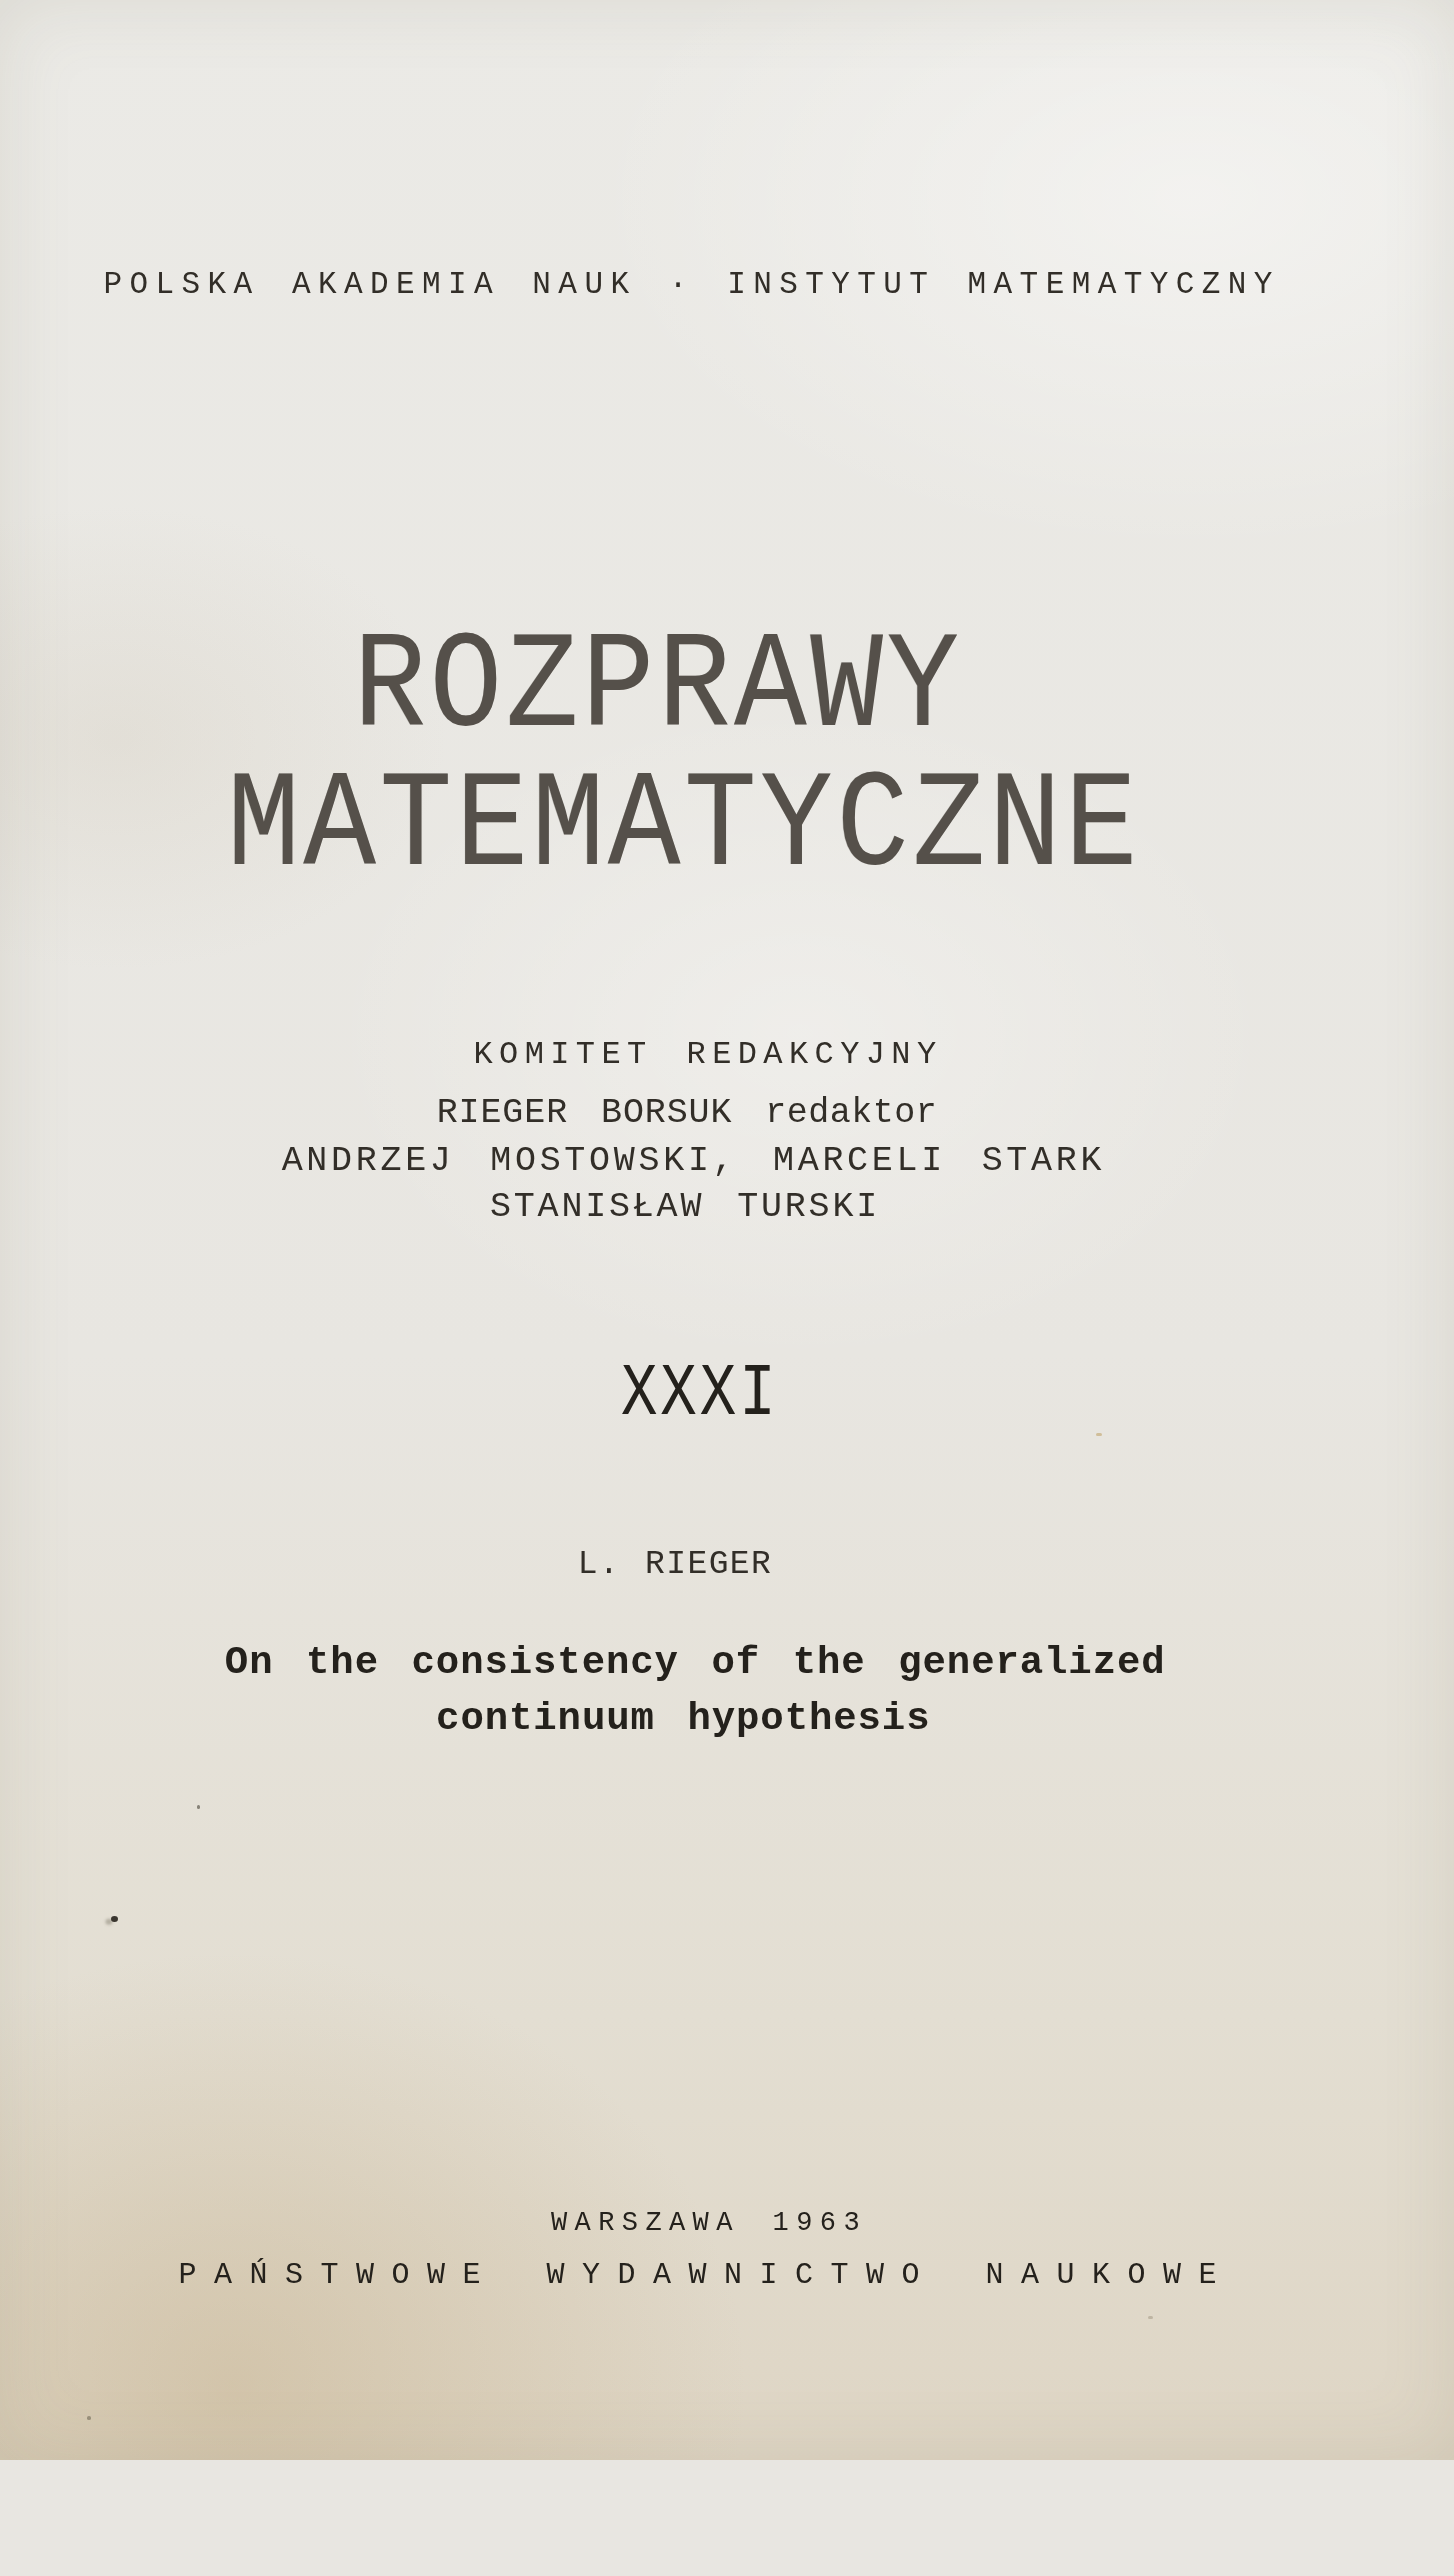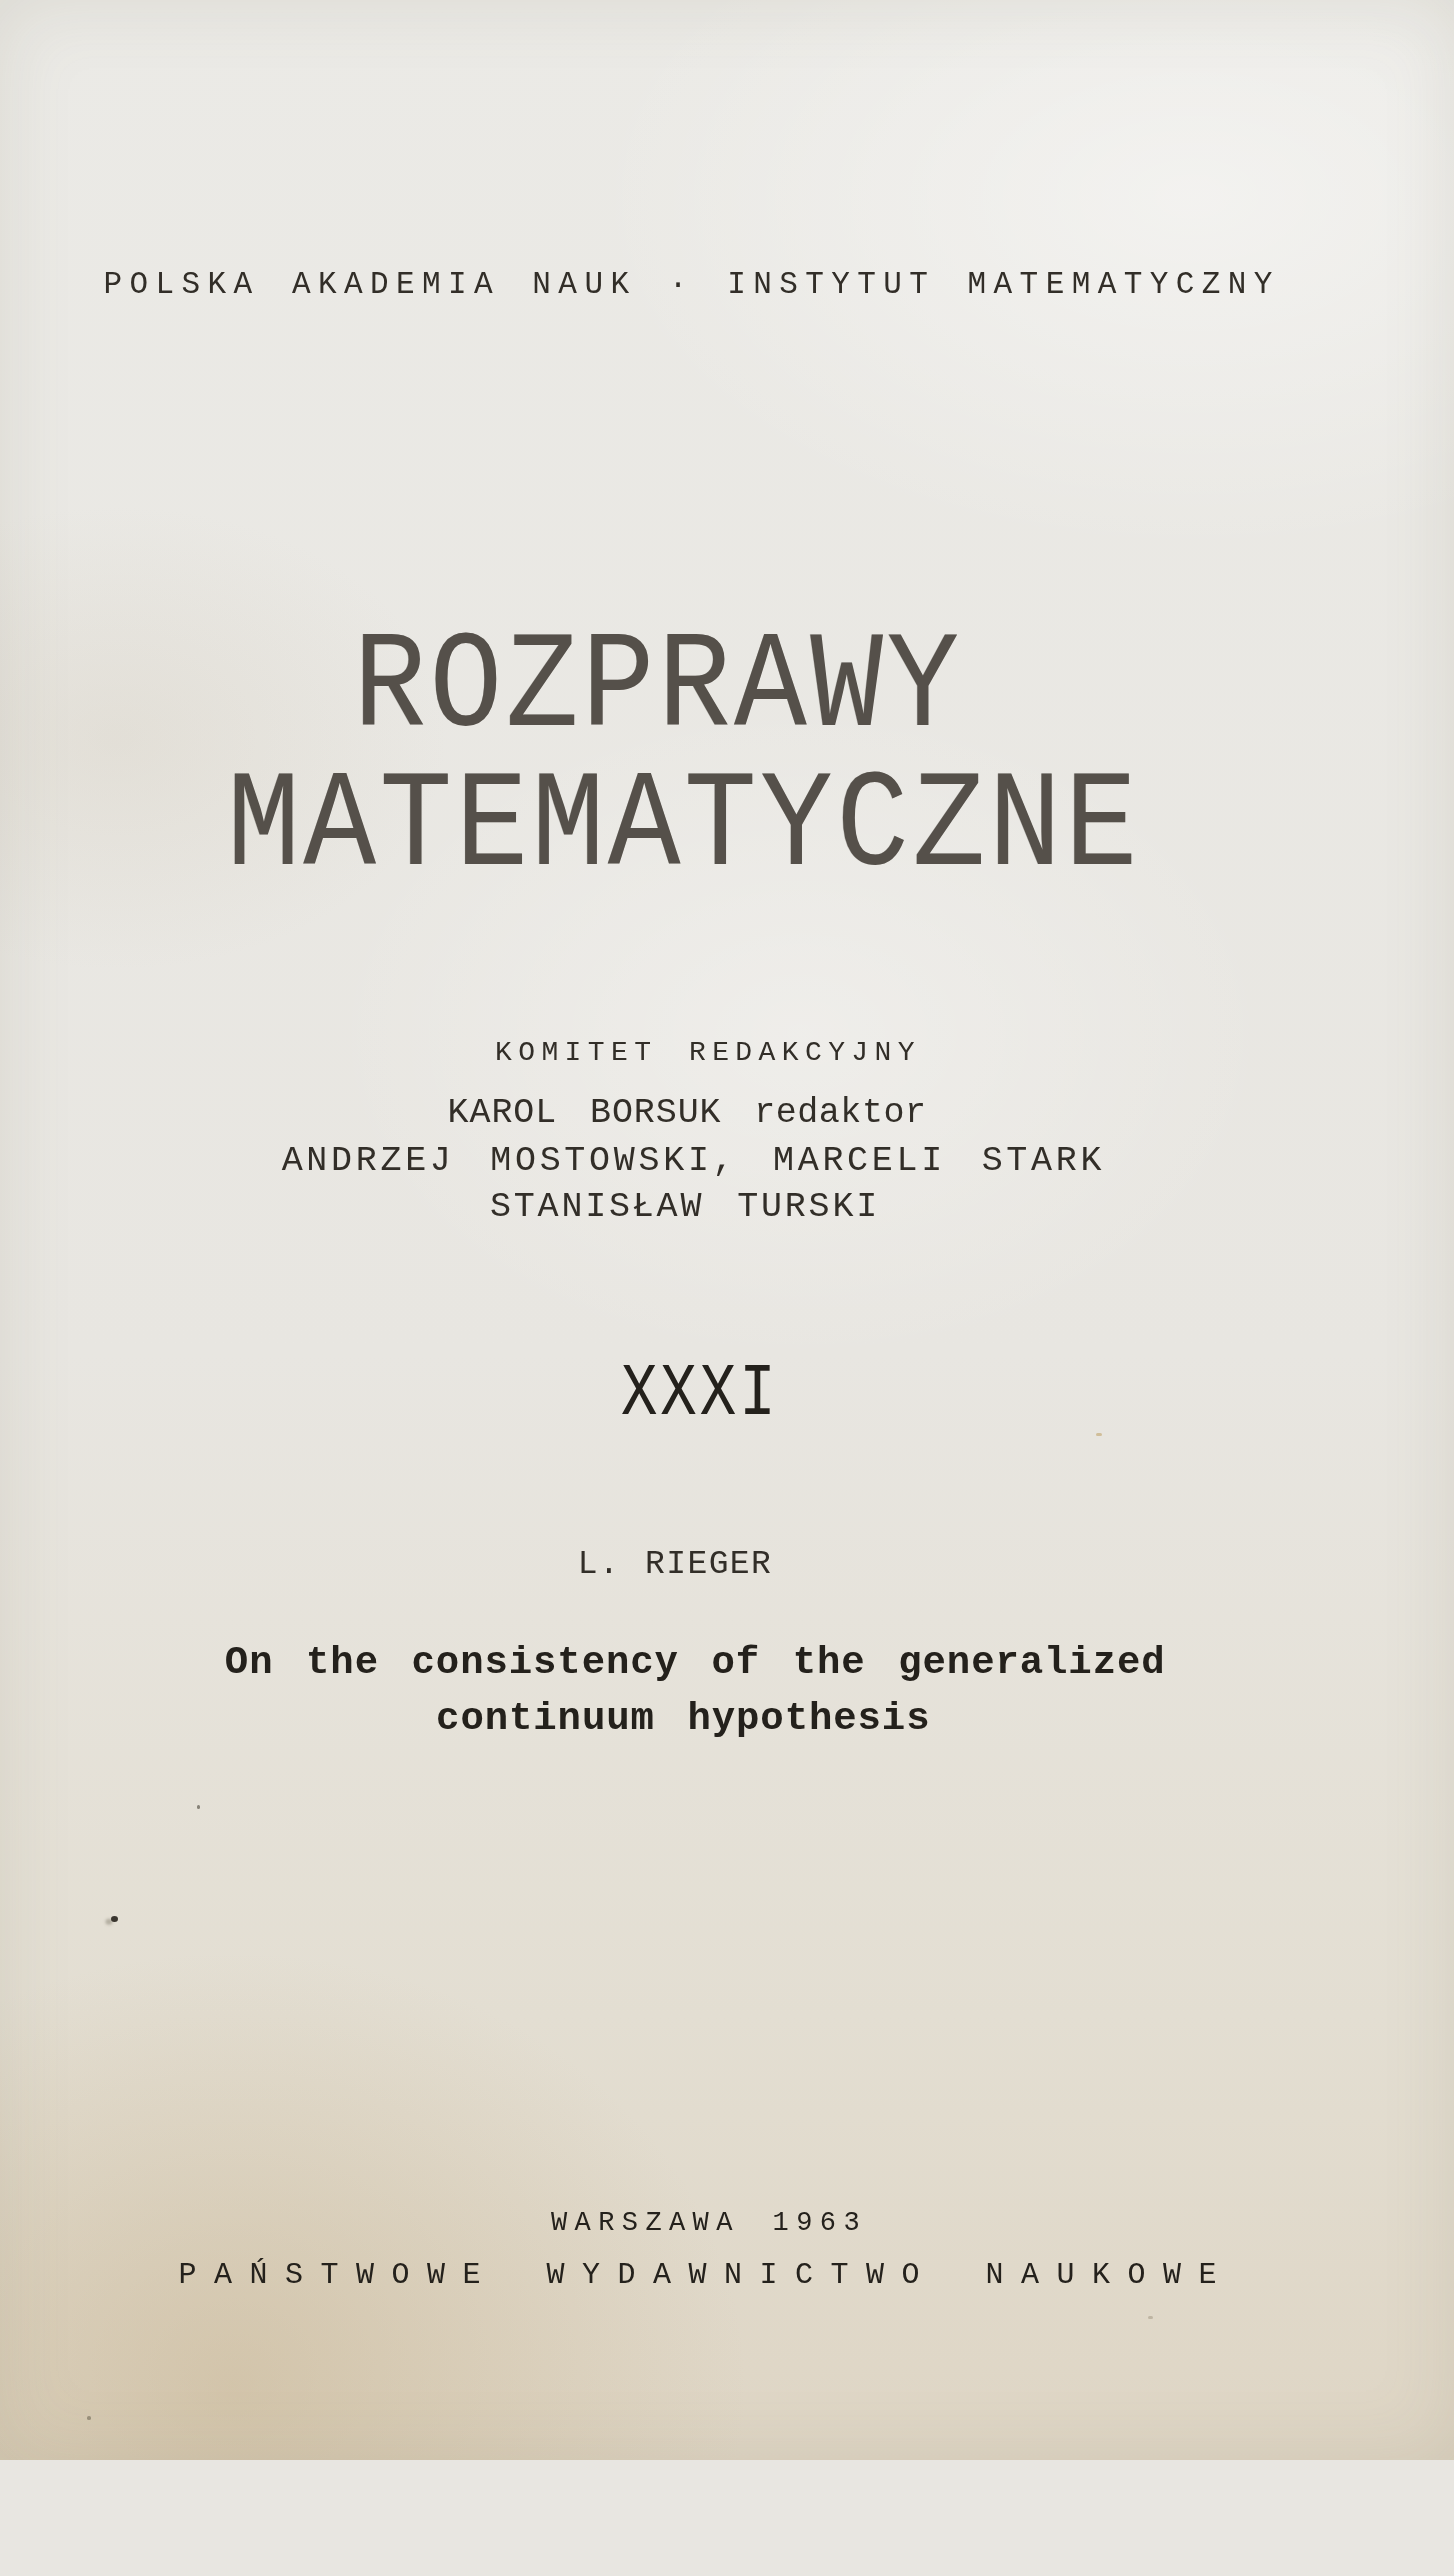--- a/index.html
+++ b/index.html
@@ -37,21 +37,21 @@
     transform:translateX(-6.4px);
   }
   .journal-title{
     font-size:138px;letter-spacing:3.7px;font-weight:400;
     color:var(--ink-light);
     text-shadow:0.6px 0.6px 0 rgba(238,236,230,0.45), -0.5px -0.5px 0 rgba(58,53,45,0.28);
   }
   .journal-title.t1{top:619px;transform:translateX(-40px) scaleX(0.88);}
   .journal-title.t2{top:758px;transform:translateX(-14px) scaleX(0.88);}
   .committee-heading{
-    top:1039px;font-size:28px;letter-spacing:6.4px;word-spacing:8.3px;
+    top:1039px;font-size:32px;letter-spacing:6.4px;word-spacing:8.3px;
     color:var(--ink-medium);
     padding-left:20px;
   }
   .committee-editor{
     top:1096px;font-size:35px;letter-spacing:0.9px;word-spacing:11px;
     color:var(--ink-medium);
     transform:translateX(-11px);
   }
   .committee-editor .role{letter-spacing:0.5px;word-spacing:1.8px;}
   .committee-members{
@@ -102,21 +102,21 @@
 
 <div class="page">
 
   <div class="line institution">POLSKA AKADEMIA NAUK · INSTYTUT MATEMATYCZNY</div>
 
   <div class="line journal-title t1">ROZPRAWY</div>
   <div class="line journal-title t2">MATEMATYCZNE</div>
 
   <div class="line committee-heading">KOMITET REDAKCYJNY</div>
 
-  <div class="line committee-editor"><span>KAROL BORSUK</span> <span class="role">redaktor</span></div>
+  <div class="line committee-editor"><span>RIEGER BORSUK</span> <span class="role">redaktor</span></div>
 
   <div class="line committee-members">ANDRZEJ MOSTOWSKI, MARCELI STARK</div>
   <div class="line committee-members2">STANISŁAW TURSKI</div>
 
   <div class="line volume">XXXI</div>
 
   <div class="line author">L. RIEGER</div>
 
   <div class="line work-title w1">On the consistency of the generalized</div>
   <div class="line work-title w2">continuum hypothesis</div>

